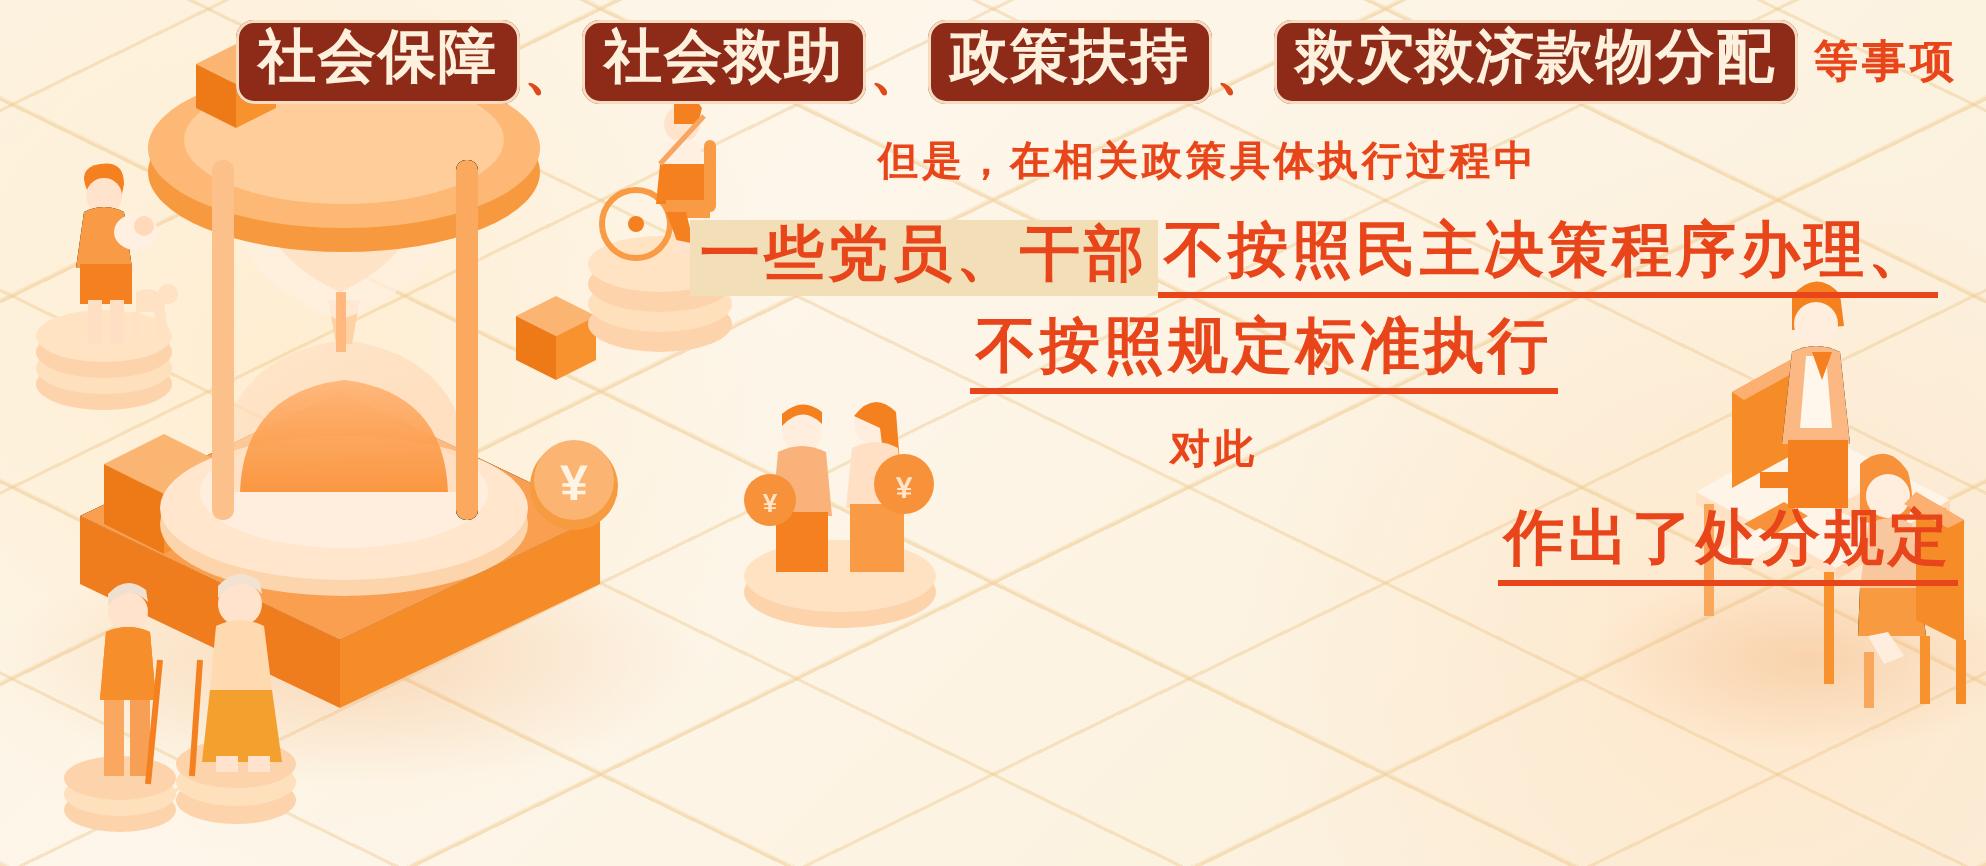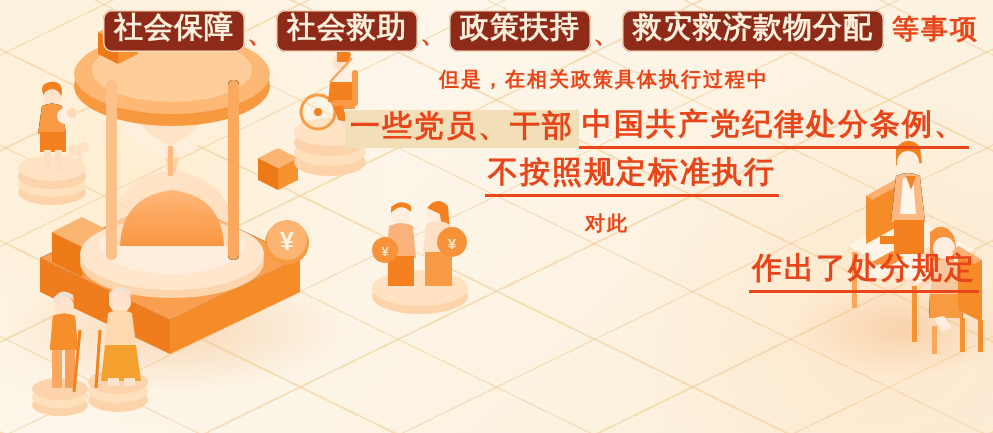--- a/index.html
+++ b/index.html
@@ -42,21 +42,21 @@
   }
   .l1{height:46px;margin-bottom:4px;}
   .l2{height:46px;margin-bottom:2px;padding-right:200px;}
   .l3{height:46px;margin-bottom:2px;padding-right:210px;}
   .l4{height:46px;margin-bottom:2px;padding-right:10px;}
   .l5{height:46px;margin-bottom:2px;padding-right:200px;}
   .l6{height:46px;margin-bottom:2px;padding-right:190px;}
   .l7{height:46px;margin-bottom:2px;padding-right:350px;margin-left:24px;}
   .l8{height:46px;padding-right:0px;}
 
-  .cn{font-family:Liberation Mono, monospace;font-weight:bold;}
+  .cn{font-family:Liberation Sans, sans-serif;font-weight:bold;}
 
   
   .badge{
     display:inline-block;
     background:#8d2a18;
     color:#fdf0dc;
     font-size:29px;
     padding:4px 11px 6px 11px;
     border-radius:9px;
     box-shadow:inset 0 0 0 1.5px #f5dcc0;
@@ -68,21 +68,21 @@
   
   .sep{
     color:#e0491c;font-size:27px;font-weight:bold;
     padding:0 2px;position:relative;top:4px;
   }
   
   .plain{
     color:#e8461a;font-size:20px;letter-spacing:2px;
     text-shadow:0 1px 0 rgba(255,235,210,.6);
   }
-  .plain.sm{font-size:27px;}
+  .plain.sm{font-size:22px;}
   
   .hl{
     color:#e8461a;font-size:30px;letter-spacing:2px;
     background:#f2dfb8;
     padding:3px 5px 5px 5px;
   }
   
   .ul{
     color:#e8461a;font-size:30px;letter-spacing:2px;
     border-bottom:3px solid #e8461a;
@@ -339,21 +339,21 @@
       <span class="cn plain sm" style="padding-left:8px;">等事项</span>
     </div>
 
 
     <div class="line l3">
       <span class="cn plain">但是，在相关政策具体执行过程中</span>
     </div>
 
     <div class="line l4">
       <span class="cn hl">一些党员、干部</span>
-      <span class="cn ul">中国共产党纪律处分条例、</span>
+      <span class="cn ul">不按照民主决策程序办理、</span>
     </div>
 
     <div class="line l5">
       <span class="cn ul">不按照规定标准执行</span>
     </div>
 
 
     <div class="line l7">
       <span class="cn plain">对此</span>
     </div>

